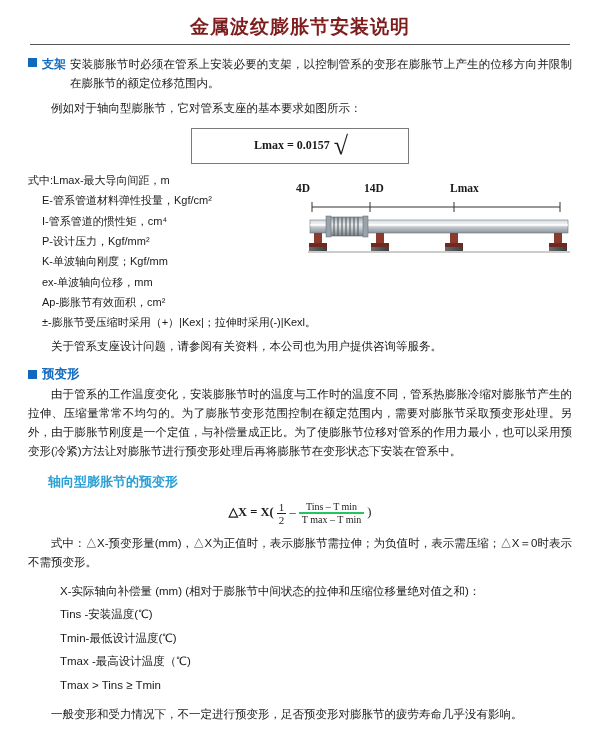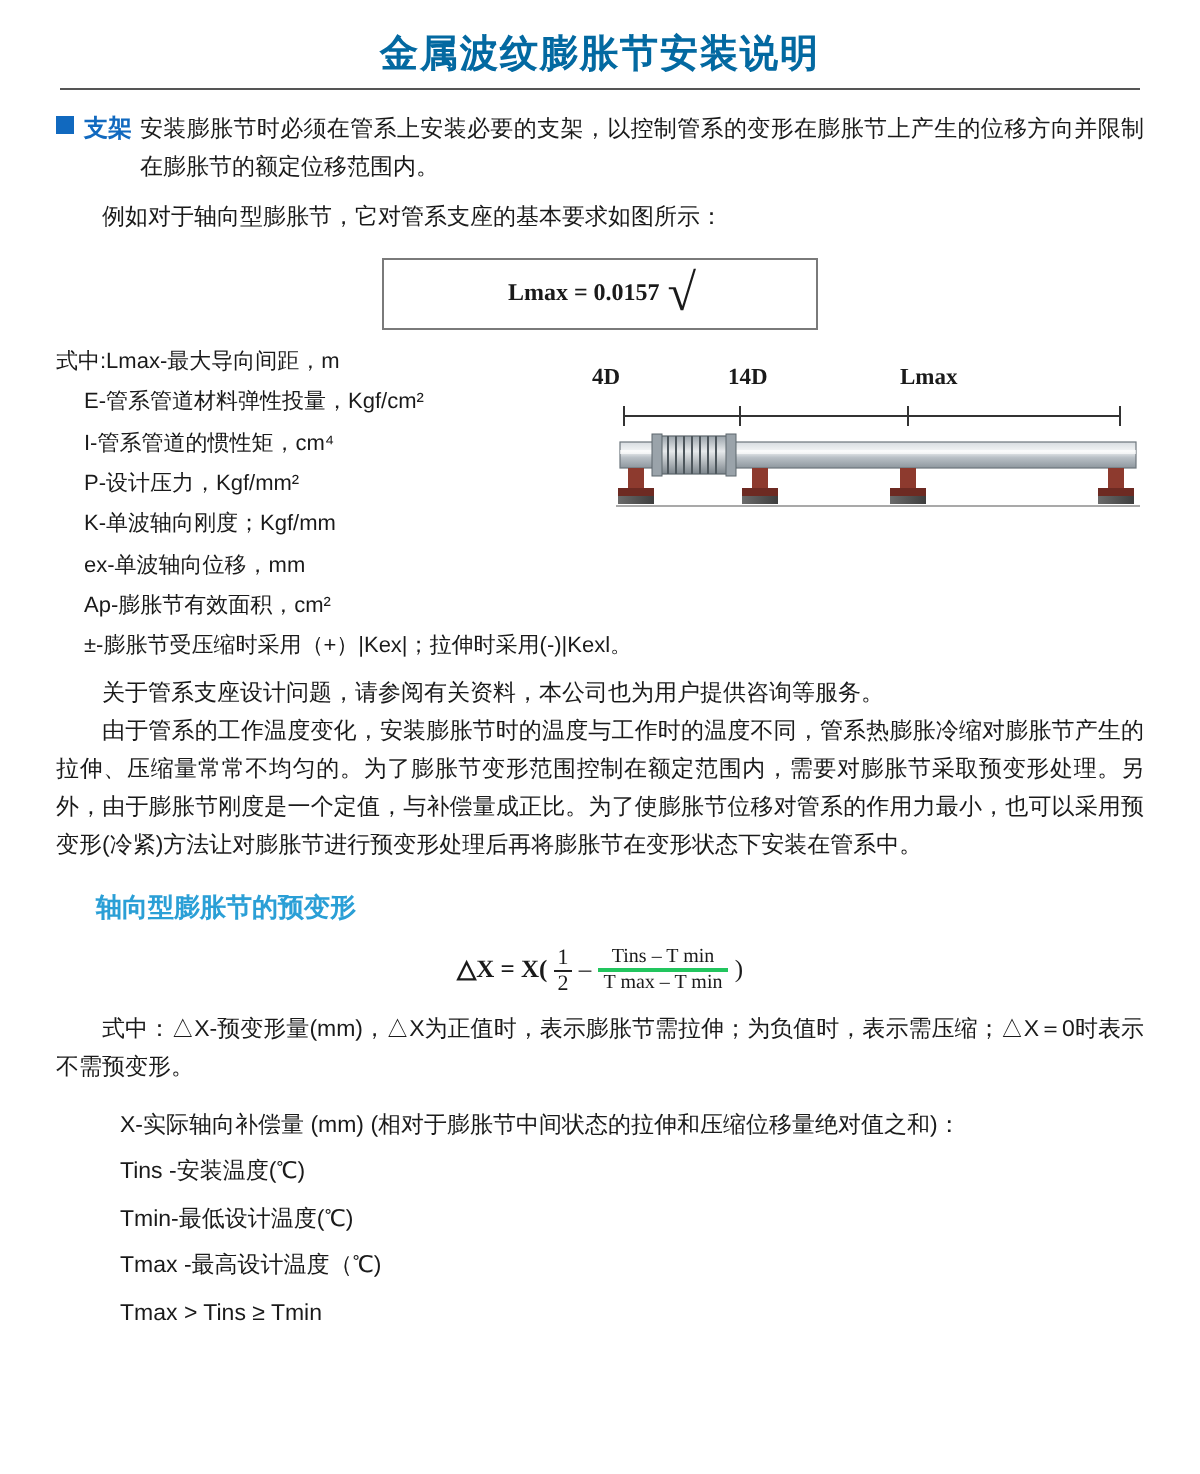--- a/index.html
+++ b/index.html
@@ -22,21 +22,21 @@
     box-sizing: border-box;
     position: relative;
   }
   h1.title {
     font-family: "Liberation Serif", serif;
     font-size: 19px;
     font-weight: bold;
     text-align: center;
     margin: 14px 0 4px 0;
     letter-spacing: 1px;
-    color: #0369a1;
+    color: #7f1d1d;
   }
   .title-rule {
     border: none;
     border-top: 1px solid #555;
     margin: 2px 30px 10px 30px;
   }
   .body-text {
     font-size: 11.5px;
     line-height: 1.65;
     color: #1a1a1a;
@@ -337,20 +337,24 @@
           </g>
 
           <line x1="0" y1="52" x2="262" y2="52" stroke="#555" stroke-width="0.6"></line>
         </svg>
       </div>
     </div>
   </div>
 
   <div class="body-text indent after-diagram">关于管系支座设计问题，请参阅有关资料，本公司也为用户提供咨询等服务。</div>
 
+  <div class="section-head">
+    <span class="sq"></span>
+    <span>预变形</span>
+  </div>
 
   <div class="body-text indent">由于管系的工作温度变化，安装膨胀节时的温度与工作时的温度不同，管系热膨胀冷缩对膨胀节产生的拉伸、压缩量常常不均匀的。为了膨胀节变形范围控制在额定范围内，需要对膨胀节采取预变形处理。另外，由于膨胀节刚度是一个定值，与补偿量成正比。为了使膨胀节位移对管系的作用力最小，也可以采用预变形(冷紧)方法让对膨胀节进行预变形处理后再将膨胀节在变形状态下安装在管系中。</div>
 
   <div class="sub-head">轴向型膨胀节的预变形</div>
 
   <div class="eqn-center">
     <span class="big">△X = X(</span>
     <span class="half">
       <span class="n">1</span>
       <span class="d">2</span>
@@ -366,14 +370,15 @@
   <div class="para-indent">式中：△X-预变形量(mm)，△X为正值时，表示膨胀节需拉伸；为负值时，表示需压缩；△X＝0时表示不需预变形。</div>
 
   <div class="list-lines">
     <div>X-实际轴向补偿量 (mm) (相对于膨胀节中间状态的拉伸和压缩位移量绝对值之和)：</div>
     <div>Tins -安装温度(℃)</div>
     <div>Tmin-最低设计温度(℃)</div>
     <div>Tmax -最高设计温度（℃)</div>
     <div>Tmax &gt; Tins ≥ Tmin</div>
   </div>
 
+  <div class="para-indent">一般变形和受力情况下，不一定进行预变形，足否预变形对膨胀节的疲劳寿命几乎没有影响。</div>
 
 </div>
 
 </body></html>

